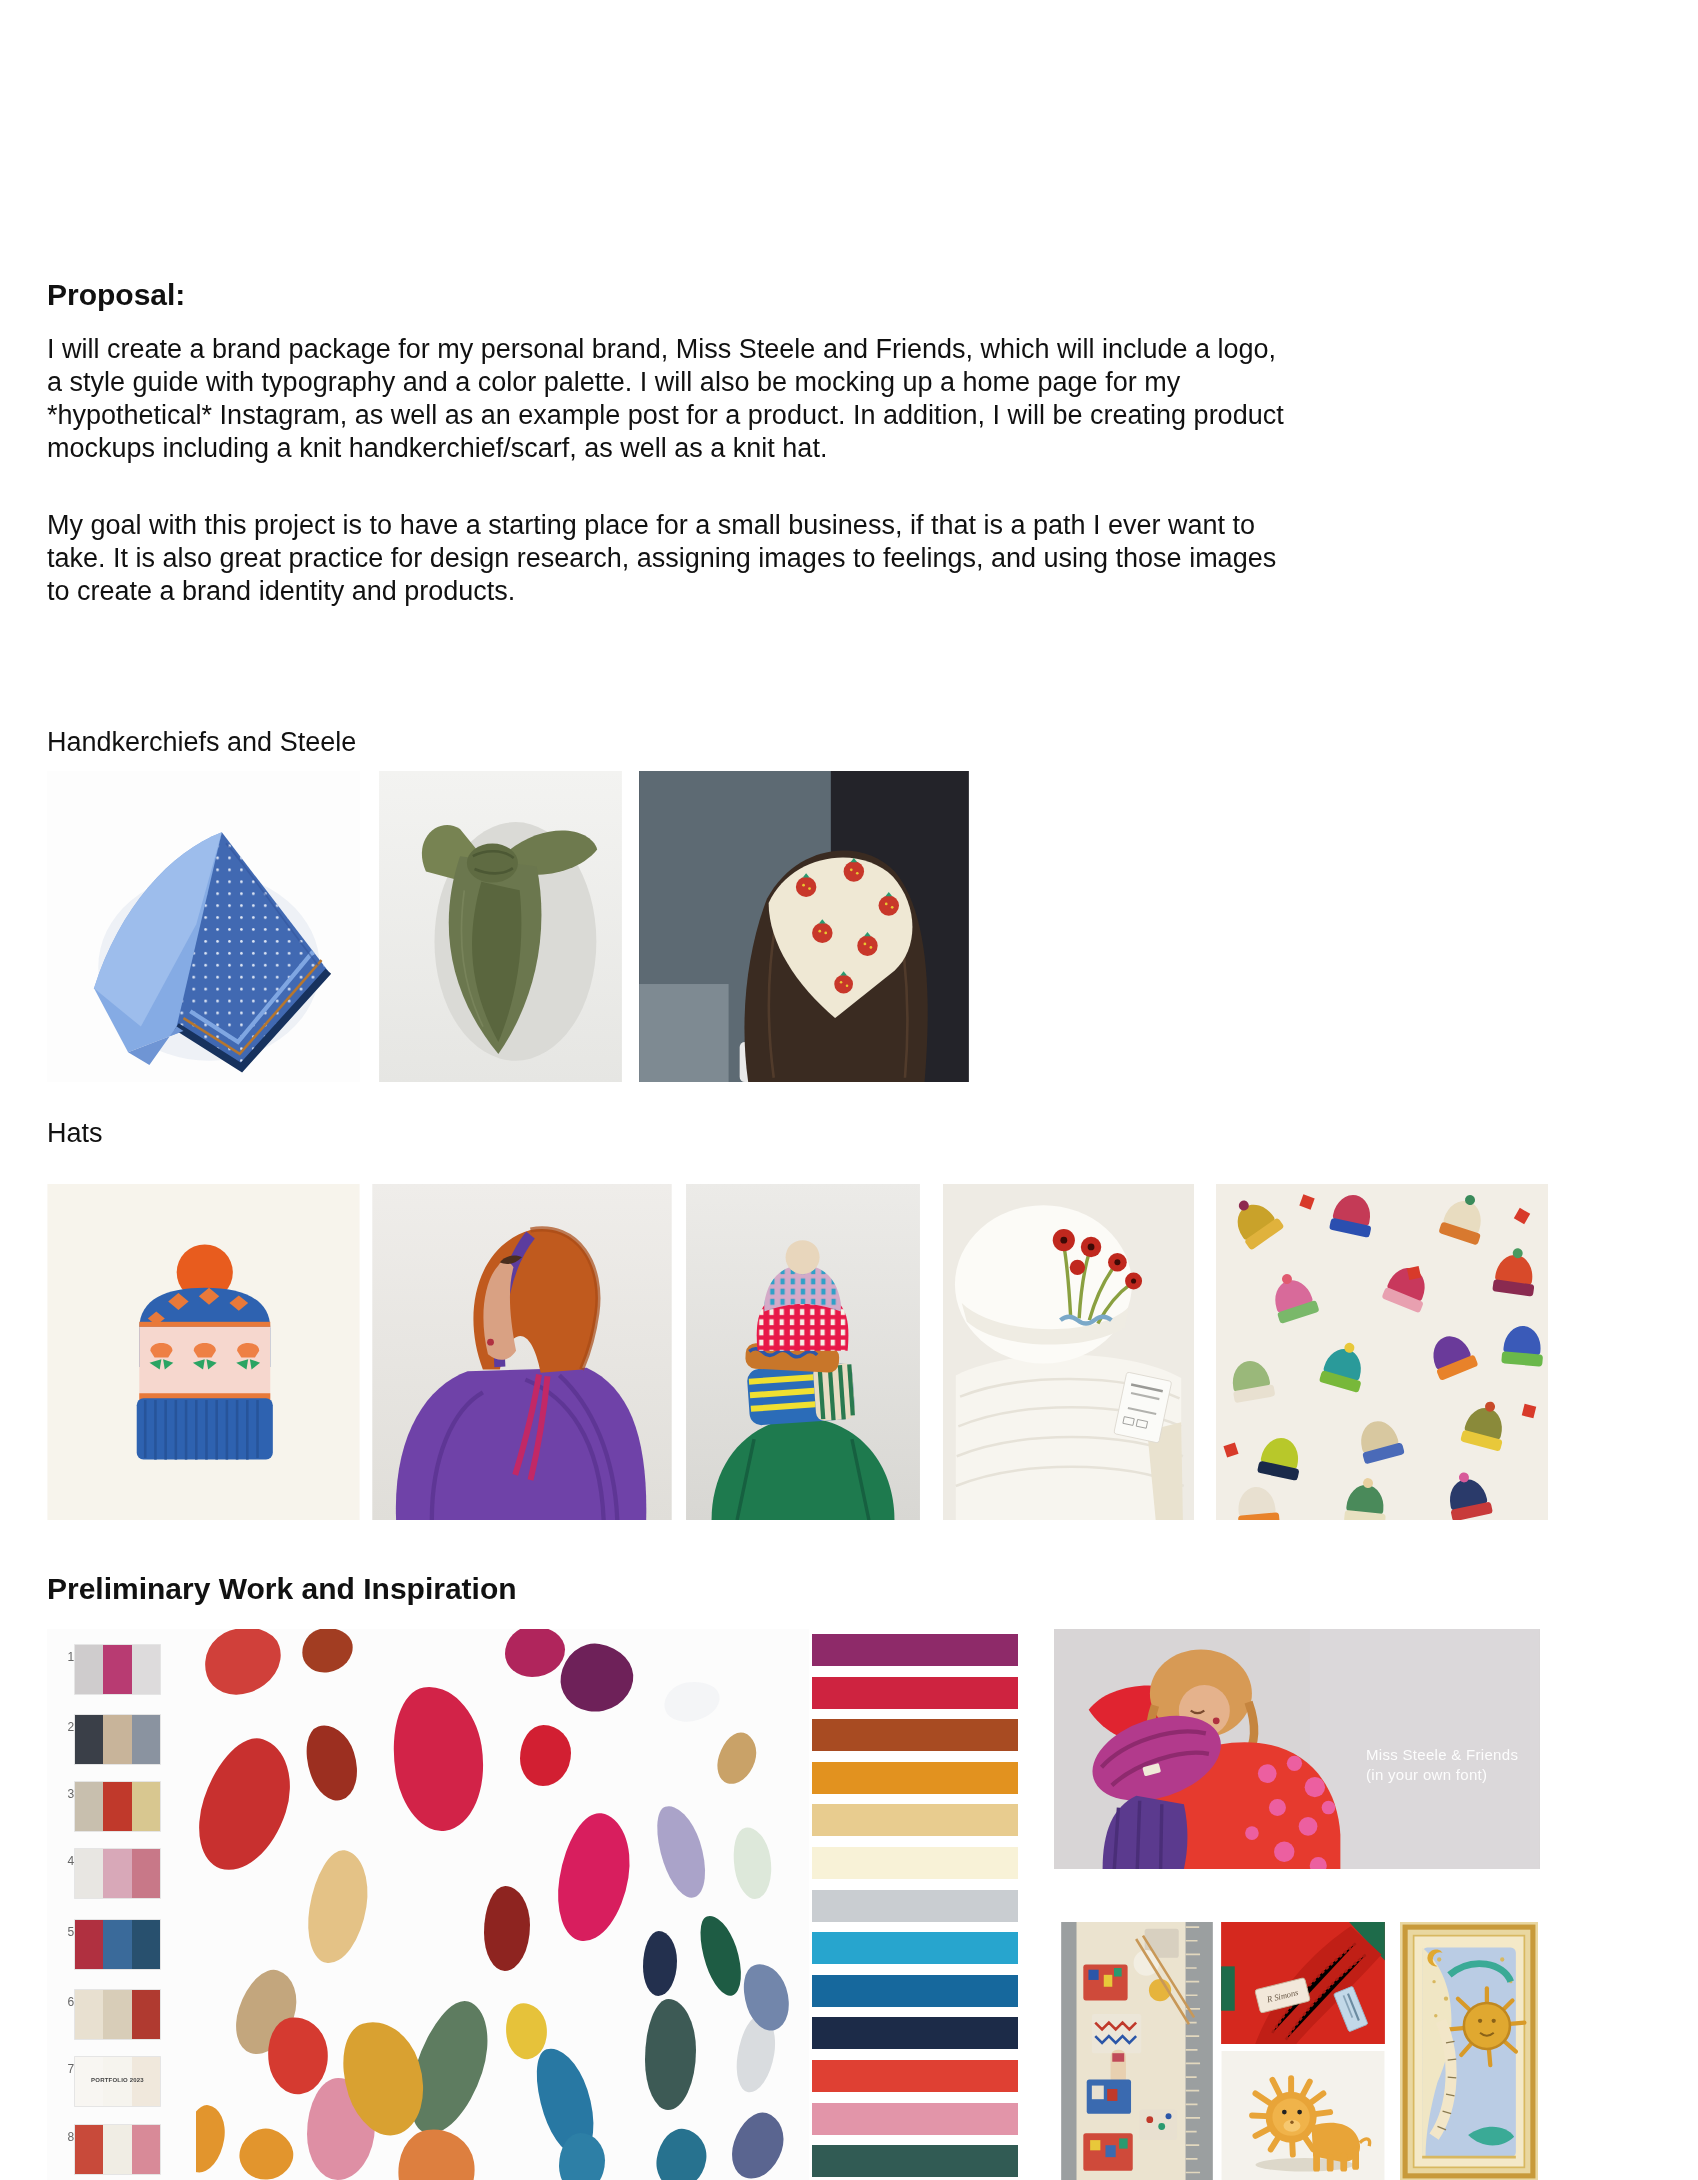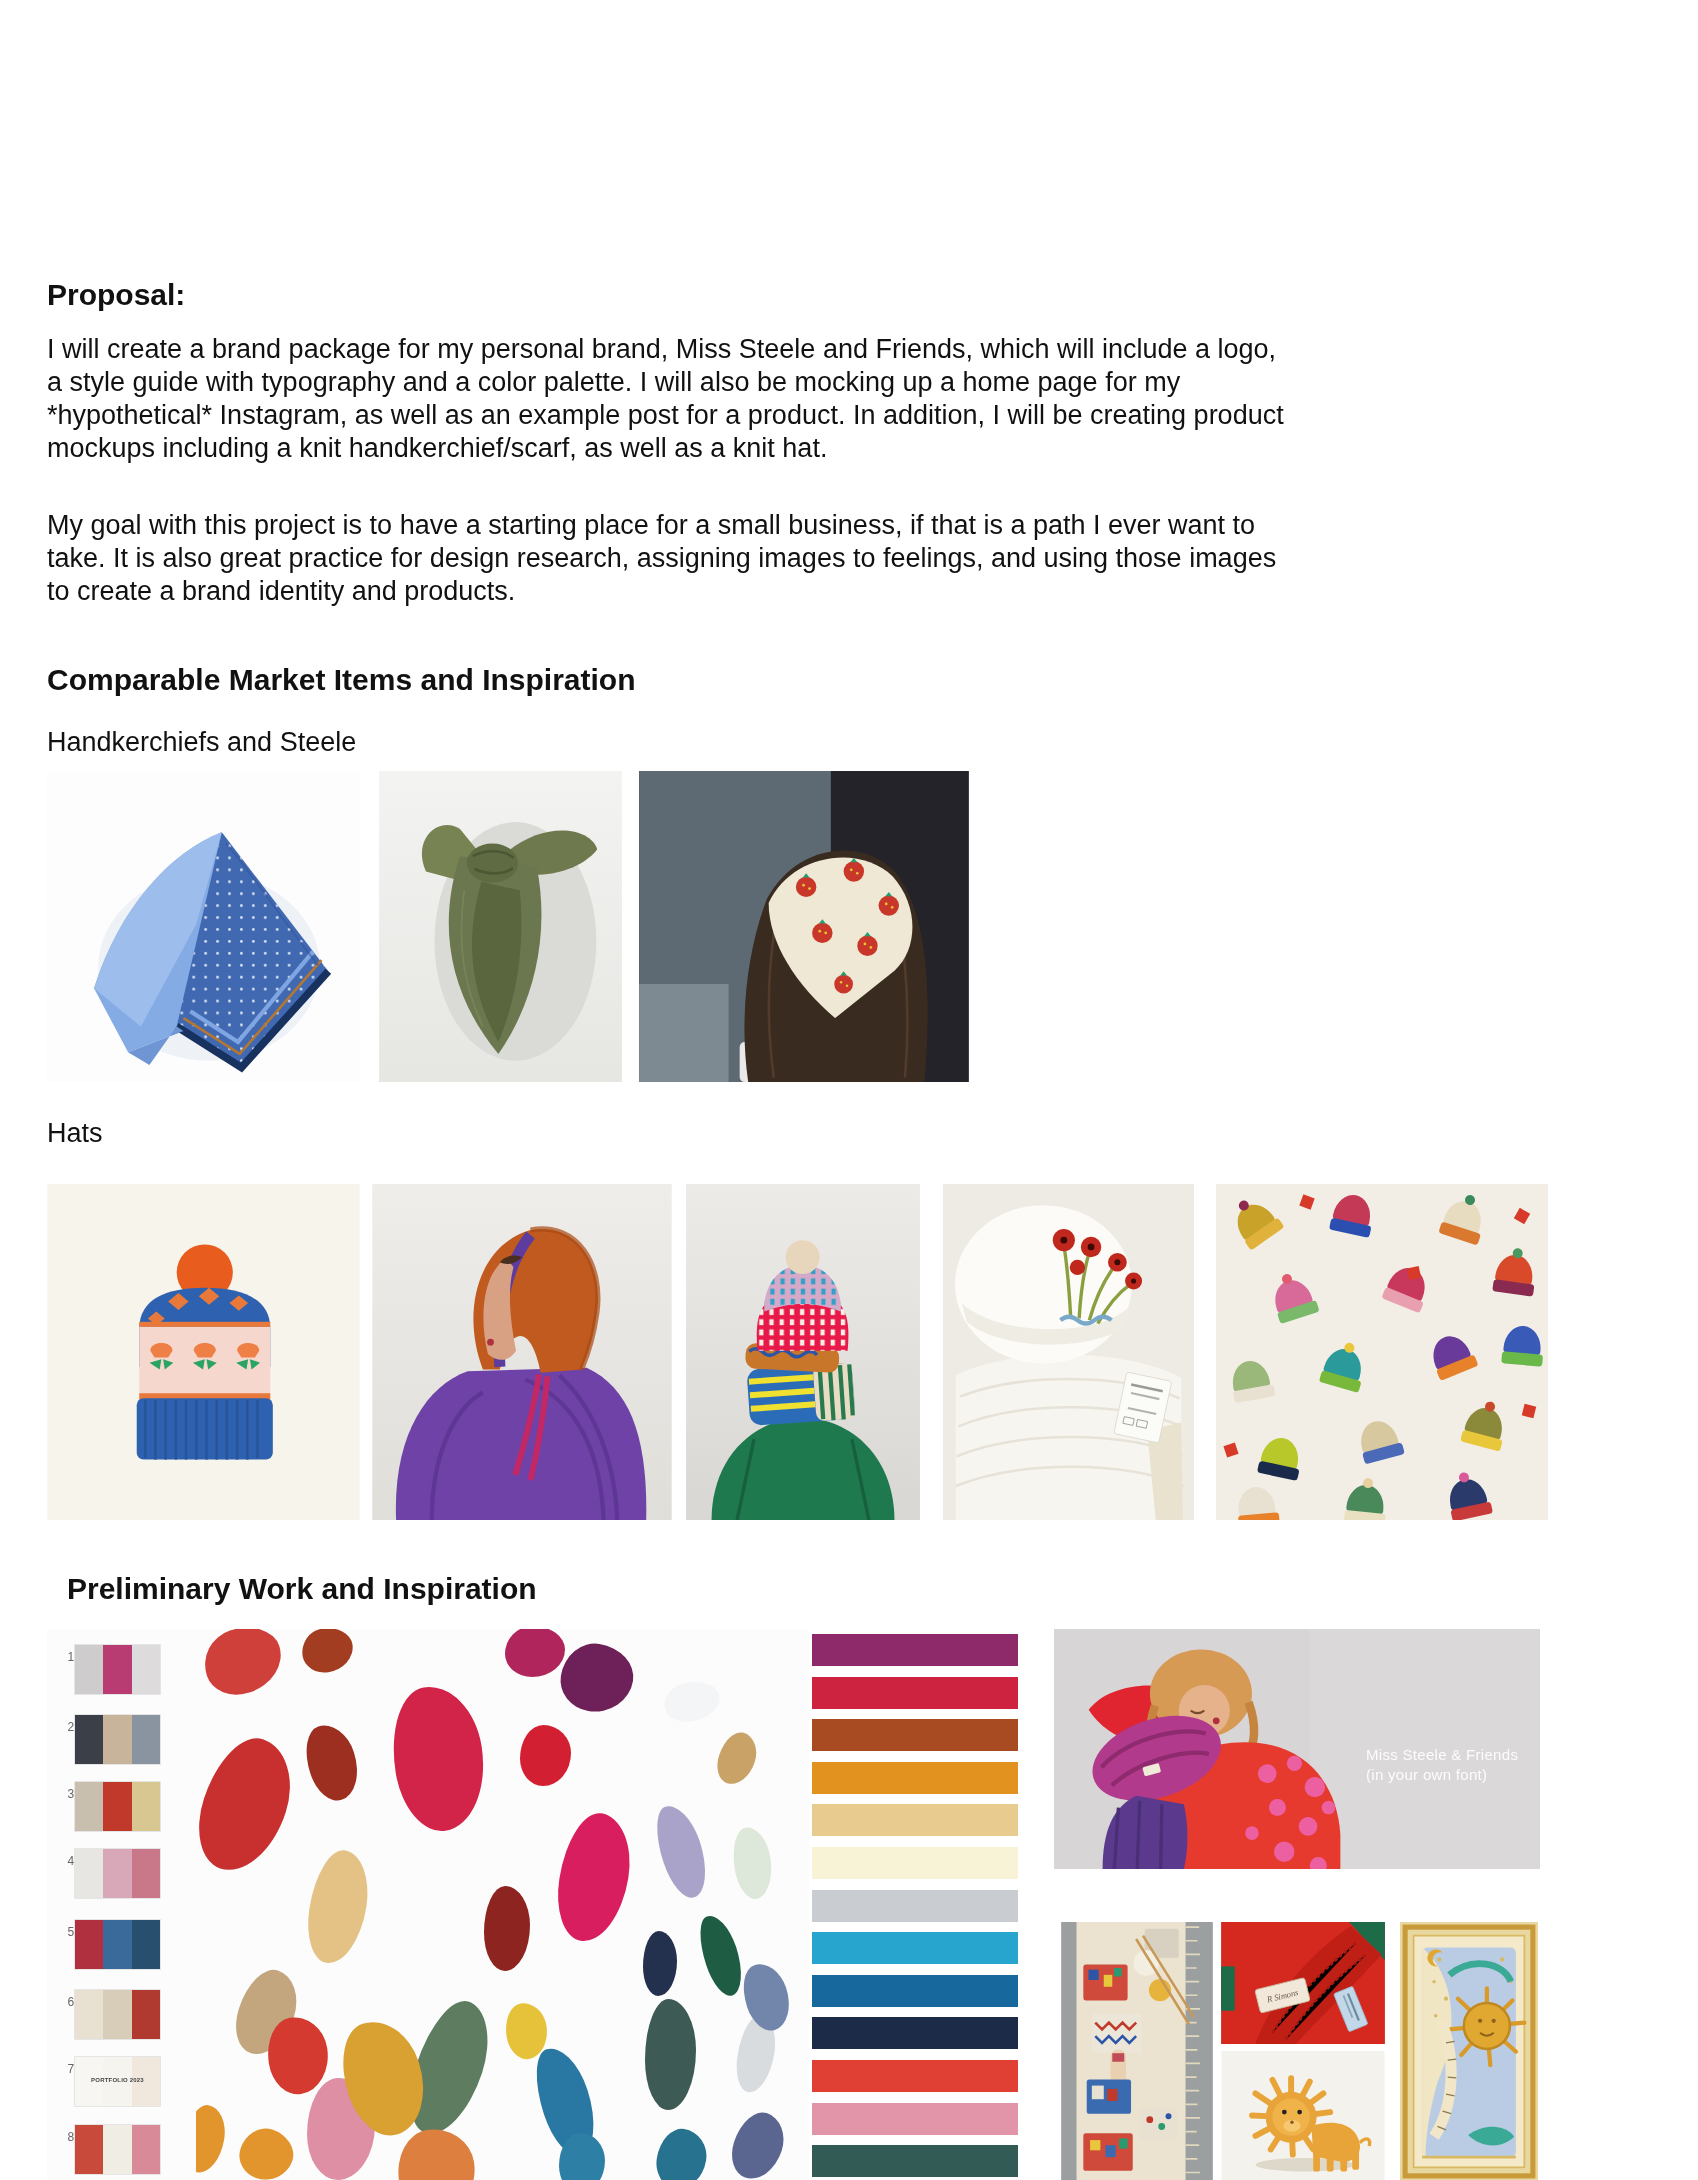--- a/index.html
+++ b/index.html
@@ -46,21 +46,20 @@
 
   <div class="abs h-bold" style="left:47px;top:278px;">Proposal:</div>
   <div class="abs body-text" style="top:333px;">I will create a brand package for my personal brand, Miss Steele and Friends, which will include a logo,
 a style guide with typography and a color palette. I will also be mocking up a home page for my
 *hypothetical* Instagram, as well as an example post for a product. In addition, I will be creating product
 mockups including a knit handkerchief/scarf, as well as a knit hat.</div>
   <div class="abs body-text" style="top:509px;">My goal with this project is to have a starting place for a small business, if that is a path I ever want to
 take. It is also great practice for design research, assigning images to feelings, and using those images
 to create a brand identity and products.</div>
 
-  <div class="abs h-bold" style="left:47px;top:663px;">Comparable Market Items and Inspiration</div>
   <div class="abs plain-label" style="left:47px;top:727px;">Handkerchiefs and Steele</div>
 
   <figure class="ph" style="left:47px;top:771px;width:313px;height:311px;">
     <svg width="313" height="311" viewBox="0 0 367 365">
       <rect width="367" height="365" fill="#fdfdfd"></rect>
       <defs>
         <pattern id="wdots" width="14" height="14" patternUnits="userSpaceOnUse">
           <circle cx="4" cy="4" r="1.6" fill="#dfe7f5"></circle>
         </pattern>
       </defs>
@@ -384,21 +383,21 @@
           <div class="pom" style="background: rgb(216, 90, 154);"></div>
         </div>
         <div class="rtag" style="left: 85px; top: 12px; transform: rotate(20deg);"></div>
         <div class="rtag" style="left: 192px; top: 83px; transform: rotate(-12deg);"></div>
         <div class="rtag" style="left: 300px; top: 25.6px; transform: rotate(30deg);"></div>
         <div class="rtag" style="left: 8.5px; top: 260px; transform: rotate(-18deg);"></div>
         <div class="rtag" style="left: 307px; top: 221px; transform: rotate(14deg);"></div>
       </div>
   </figure>
 
-  <div class="abs h-bold" style="left:47px;top:1572px;margin-left:20px;">Preliminary Work and Inspiration</div>
+  <div class="abs h-bold" style="left:47px;top:1572px;">Preliminary Work and Inspiration</div>
 
   <div class="abs moodboard">
     <div id="thumbRail">
         <div class="t-num" style="top: 21px;">1</div>
         <div class="t-img" style="top: 16px;">
           <div class="slice" style="background: rgb(207, 204, 205);"></div>
           <div class="slice" style="background: rgb(184, 59, 114);"></div>
           <div class="slice" style="background: rgb(221, 219, 220);"></div>
         </div>
         <div class="t-num" style="top: 91px;">2</div>

